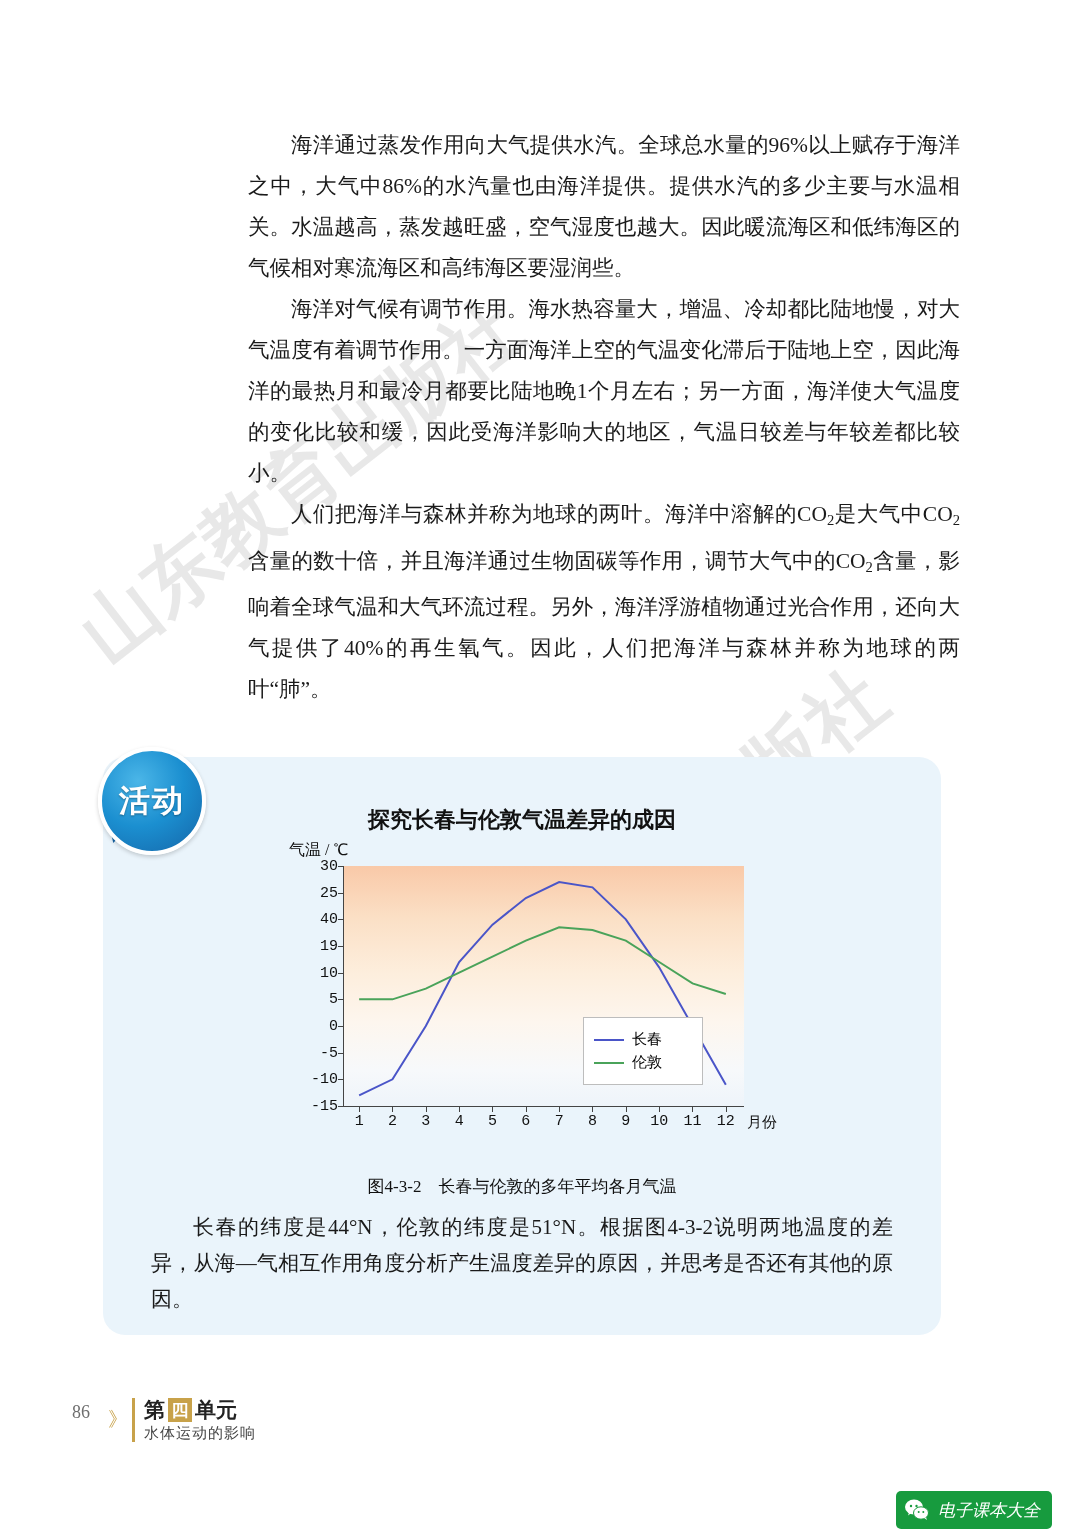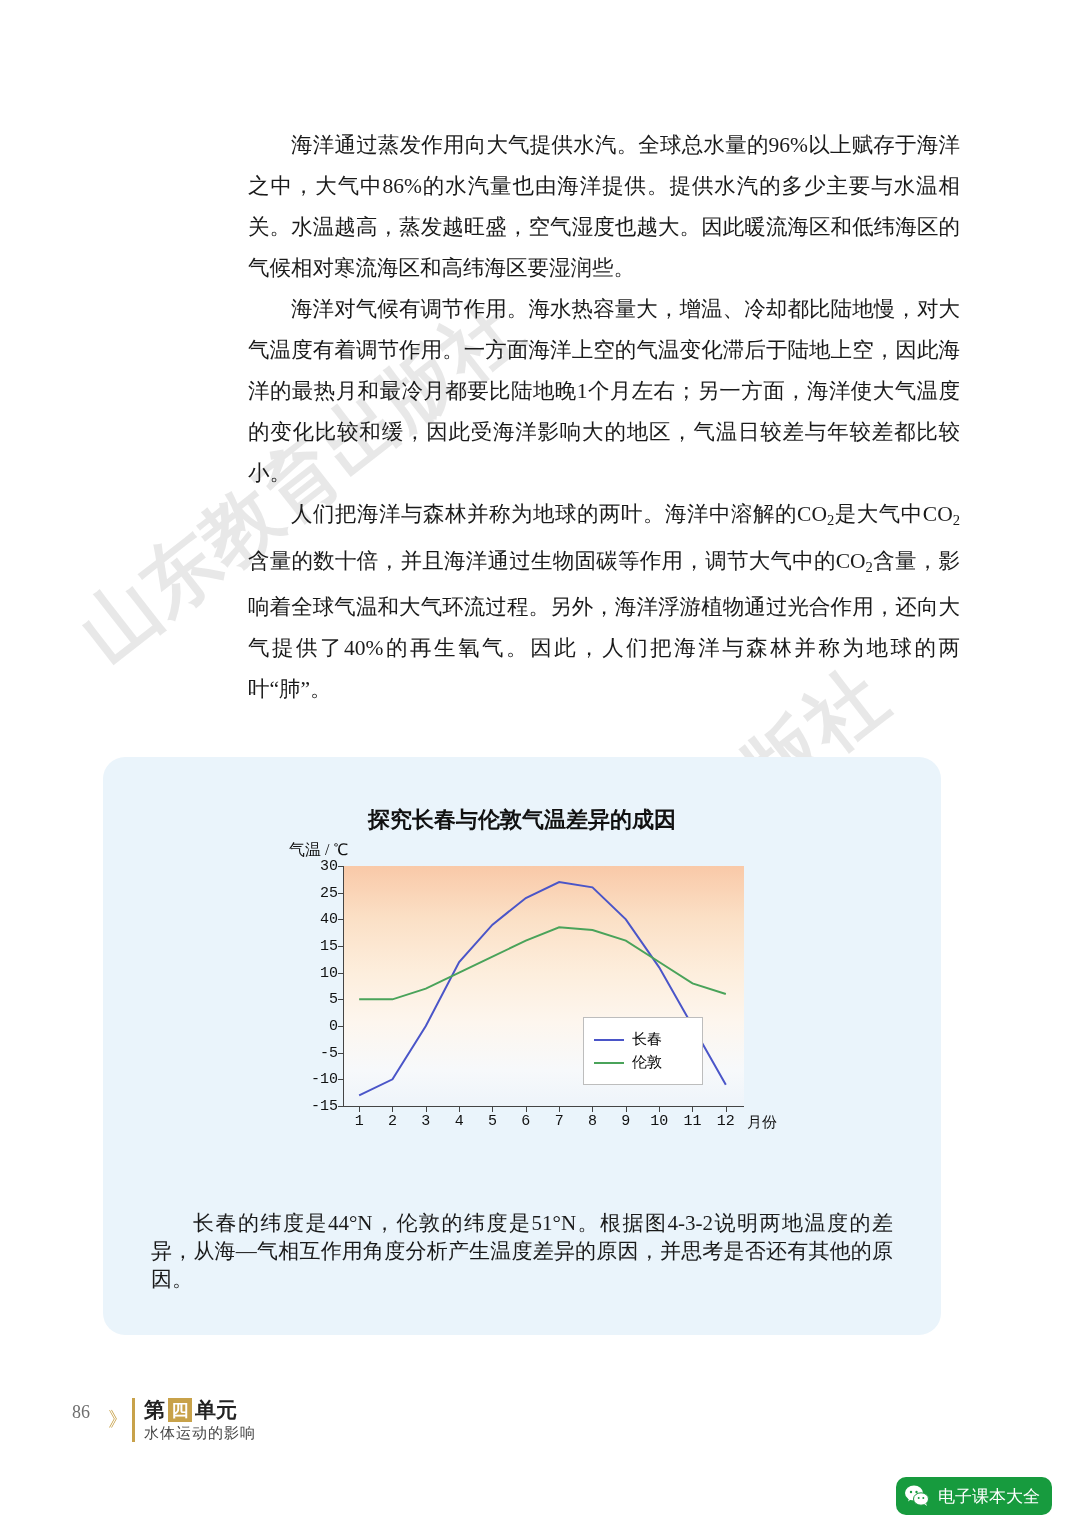--- a/index.html
+++ b/index.html
@@ -122,21 +122,21 @@
     font-size:15px;
   }
   .legend .row{display:flex;align-items:center;margin:4px 0;}
   .legend .swatch{width:30px;height:0;border-top:2px solid #000;margin-right:8px;}
   .caption{
     position:absolute;left:0;top:418px;width:838px;
     text-align:center;font-size:17px;color:#111;
   }
   .act-text{
     position:absolute;left:48px;top:452px;width:742px;
-    font-size:21px;line-height:28px;color:#1a1a1a;
+    font-size:21px;line-height:36px;color:#1a1a1a;
     text-align:justify;text-justify:inter-ideograph;
   }
   .act-text p{margin:0;text-indent:2em;}
 
   
   .footer{position:absolute;left:72px;top:1392px;width:400px;height:60px;}
   .pg-num{
     position:absolute;left:0;top:10px;
     font-size:18px;color:#6e6e6e;
     font-family:"Liberation Serif", serif;
@@ -162,25 +162,26 @@
   }
   .unit-sub{
     position:absolute;left:72px;top:32px;
     font-size:15px;color:#444;
     font-family:"Liberation Sans", sans-serif;
     letter-spacing:1px;
   }
 
   
   .qr{
-    position:absolute;right:28px;bottom:22px;
+    position:absolute;right:28px;bottom:8px;
     display:flex;align-items:center;
     background:#179b3e;
-    border-radius:10px;
+    border-radius:5px;
     padding:6px 12px 6px 8px;
+    font-style:italic;
   }
   .qr .mark{
     width:26px;height:26px;margin-right:8px;position:relative;
   }
   .qr .mark svg{display:block;}
   .qr .label{
     color:#ffffff;font-size:17px;
     font-family:"Liberation Sans", sans-serif;
     white-space:nowrap;
   }
@@ -196,40 +197,45 @@
   <div class="prose">
     <p>海洋通过蒸发作用向大气提供水汽。全球总水量的96%以上赋存于海洋之中，大气中86%的水汽量也由海洋提供。提供水汽的多少主要与水温相关。水温越高，蒸发越旺盛，空气湿度也越大。因此暖流海区和低纬海区的气候相对寒流海区和高纬海区要湿润些。</p>
     <p>海洋对气候有调节作用。海水热容量大，增温、冷却都比陆地慢，对大气温度有着调节作用。一方面海洋上空的气温变化滞后于陆地上空，因此海洋的最热月和最冷月都要比陆地晚1个月左右；另一方面，海洋使大气温度的变化比较和缓，因此受海洋影响大的地区，气温日较差与年较差都比较小。</p>
     <p>
       <span>人们把海洋与森林并称为地球的两叶。海洋中溶解的CO</span><sub>2</sub><span>是大气中CO</span><sub>2</sub><span>含量的数十倍，并且海洋通过生物固碳等作用，调节大气中的CO</span><sub>2</sub><span>含量，影响着全球气温和大气环流过程。另外，海洋浮游植物通过光合作用，还向大气提供了40%的再生氧气。因此，人们把海洋与森林并称为地球的两叶“肺”。</span>
     </p>
   </div>
 
   <div class="activity">
 
+    <div class="act-badge">
+      <div class="tail"></div>
+      <div class="bubble"></div>
+      <div class="txt">活动</div>
+    </div>
 
     <div class="act-title">探究长春与伦敦气温差异的成因</div>
 
     <div class="chart-wrap">
       <div class="ylabel">气温 / ℃</div>
 
       <div class="plot">
         <svg viewBox="0 0 400 240" preserveAspectRatio="none">
           <polyline fill="none" stroke="#4a55c8" stroke-width="2" points="15.15,229.33 48.48,213.33 81.82,160.00 115.15,96.00 148.48,58.67 181.82,32.00 215.15,16.00 248.48,21.33 281.82,53.33 315.15,101.33 348.48,160.00 381.82,218.67"></polyline>
           <polyline fill="none" stroke="#4aa35a" stroke-width="2" points="15.15,133.33 48.48,133.33 81.82,122.67 115.15,106.67 148.48,90.67 181.82,74.67 215.15,61.33 248.48,64.00 281.82,74.67 315.15,96.00 348.48,117.33 381.82,128.00"></polyline>
         </svg>
 
         <div class="ytickline" style="top:0px;"></div>
         <div class="ytick" style="top:0px;">30</div>
         <div class="ytickline" style="top:26.67px;"></div>
         <div class="ytick" style="top:26.67px;margin-left:12px;">25</div>
         <div class="ytickline" style="top:53.33px;"></div>
         <div class="ytick" style="top:53.33px;">40</div>
         <div class="ytickline" style="top:80px;"></div>
-        <div class="ytick" style="top:80px;">15</div>
+        <div class="ytick" style="top:80px;">19</div>
         <div class="ytickline" style="top:106.67px;"></div>
         <div class="ytick" style="top:106.67px;">10</div>
         <div class="ytickline" style="top:133.33px;"></div>
         <div class="ytick" style="top:133.33px;">5</div>
         <div class="ytickline" style="top:160px;"></div>
         <div class="ytick" style="top:160px;">0</div>
         <div class="ytickline" style="top:186.67px;"></div>
         <div class="ytick" style="top:186.67px;">-5</div>
         <div class="ytickline" style="top:213.33px;"></div>
         <div class="ytick" style="top:213.33px;">-10</div>
@@ -268,20 +274,21 @@
           <span class="swatch" style="border-top-color:#4a55c8"></span>
           <span>长春</span>
         </div>
         <div class="row">
           <span class="swatch" style="border-top-color:#4aa35a"></span>
           <span>伦敦</span>
         </div>
       </div>
     </div>
 
+    <div class="caption">图4-3-2　长春与伦敦的多年平均各月气温</div>
 
     <div class="act-text">
       <p>长春的纬度是44°N，伦敦的纬度是51°N。根据图4-3-2说明两地温度的差异，从海—气相互作用角度分析产生温度差异的原因，并思考是否还有其他的原因。</p>
     </div>
   </div>
 
   <div class="footer">
     <div class="pg-num">86</div>
     <div class="pg-arrow">》</div>
     <div class="pg-bar"></div>

